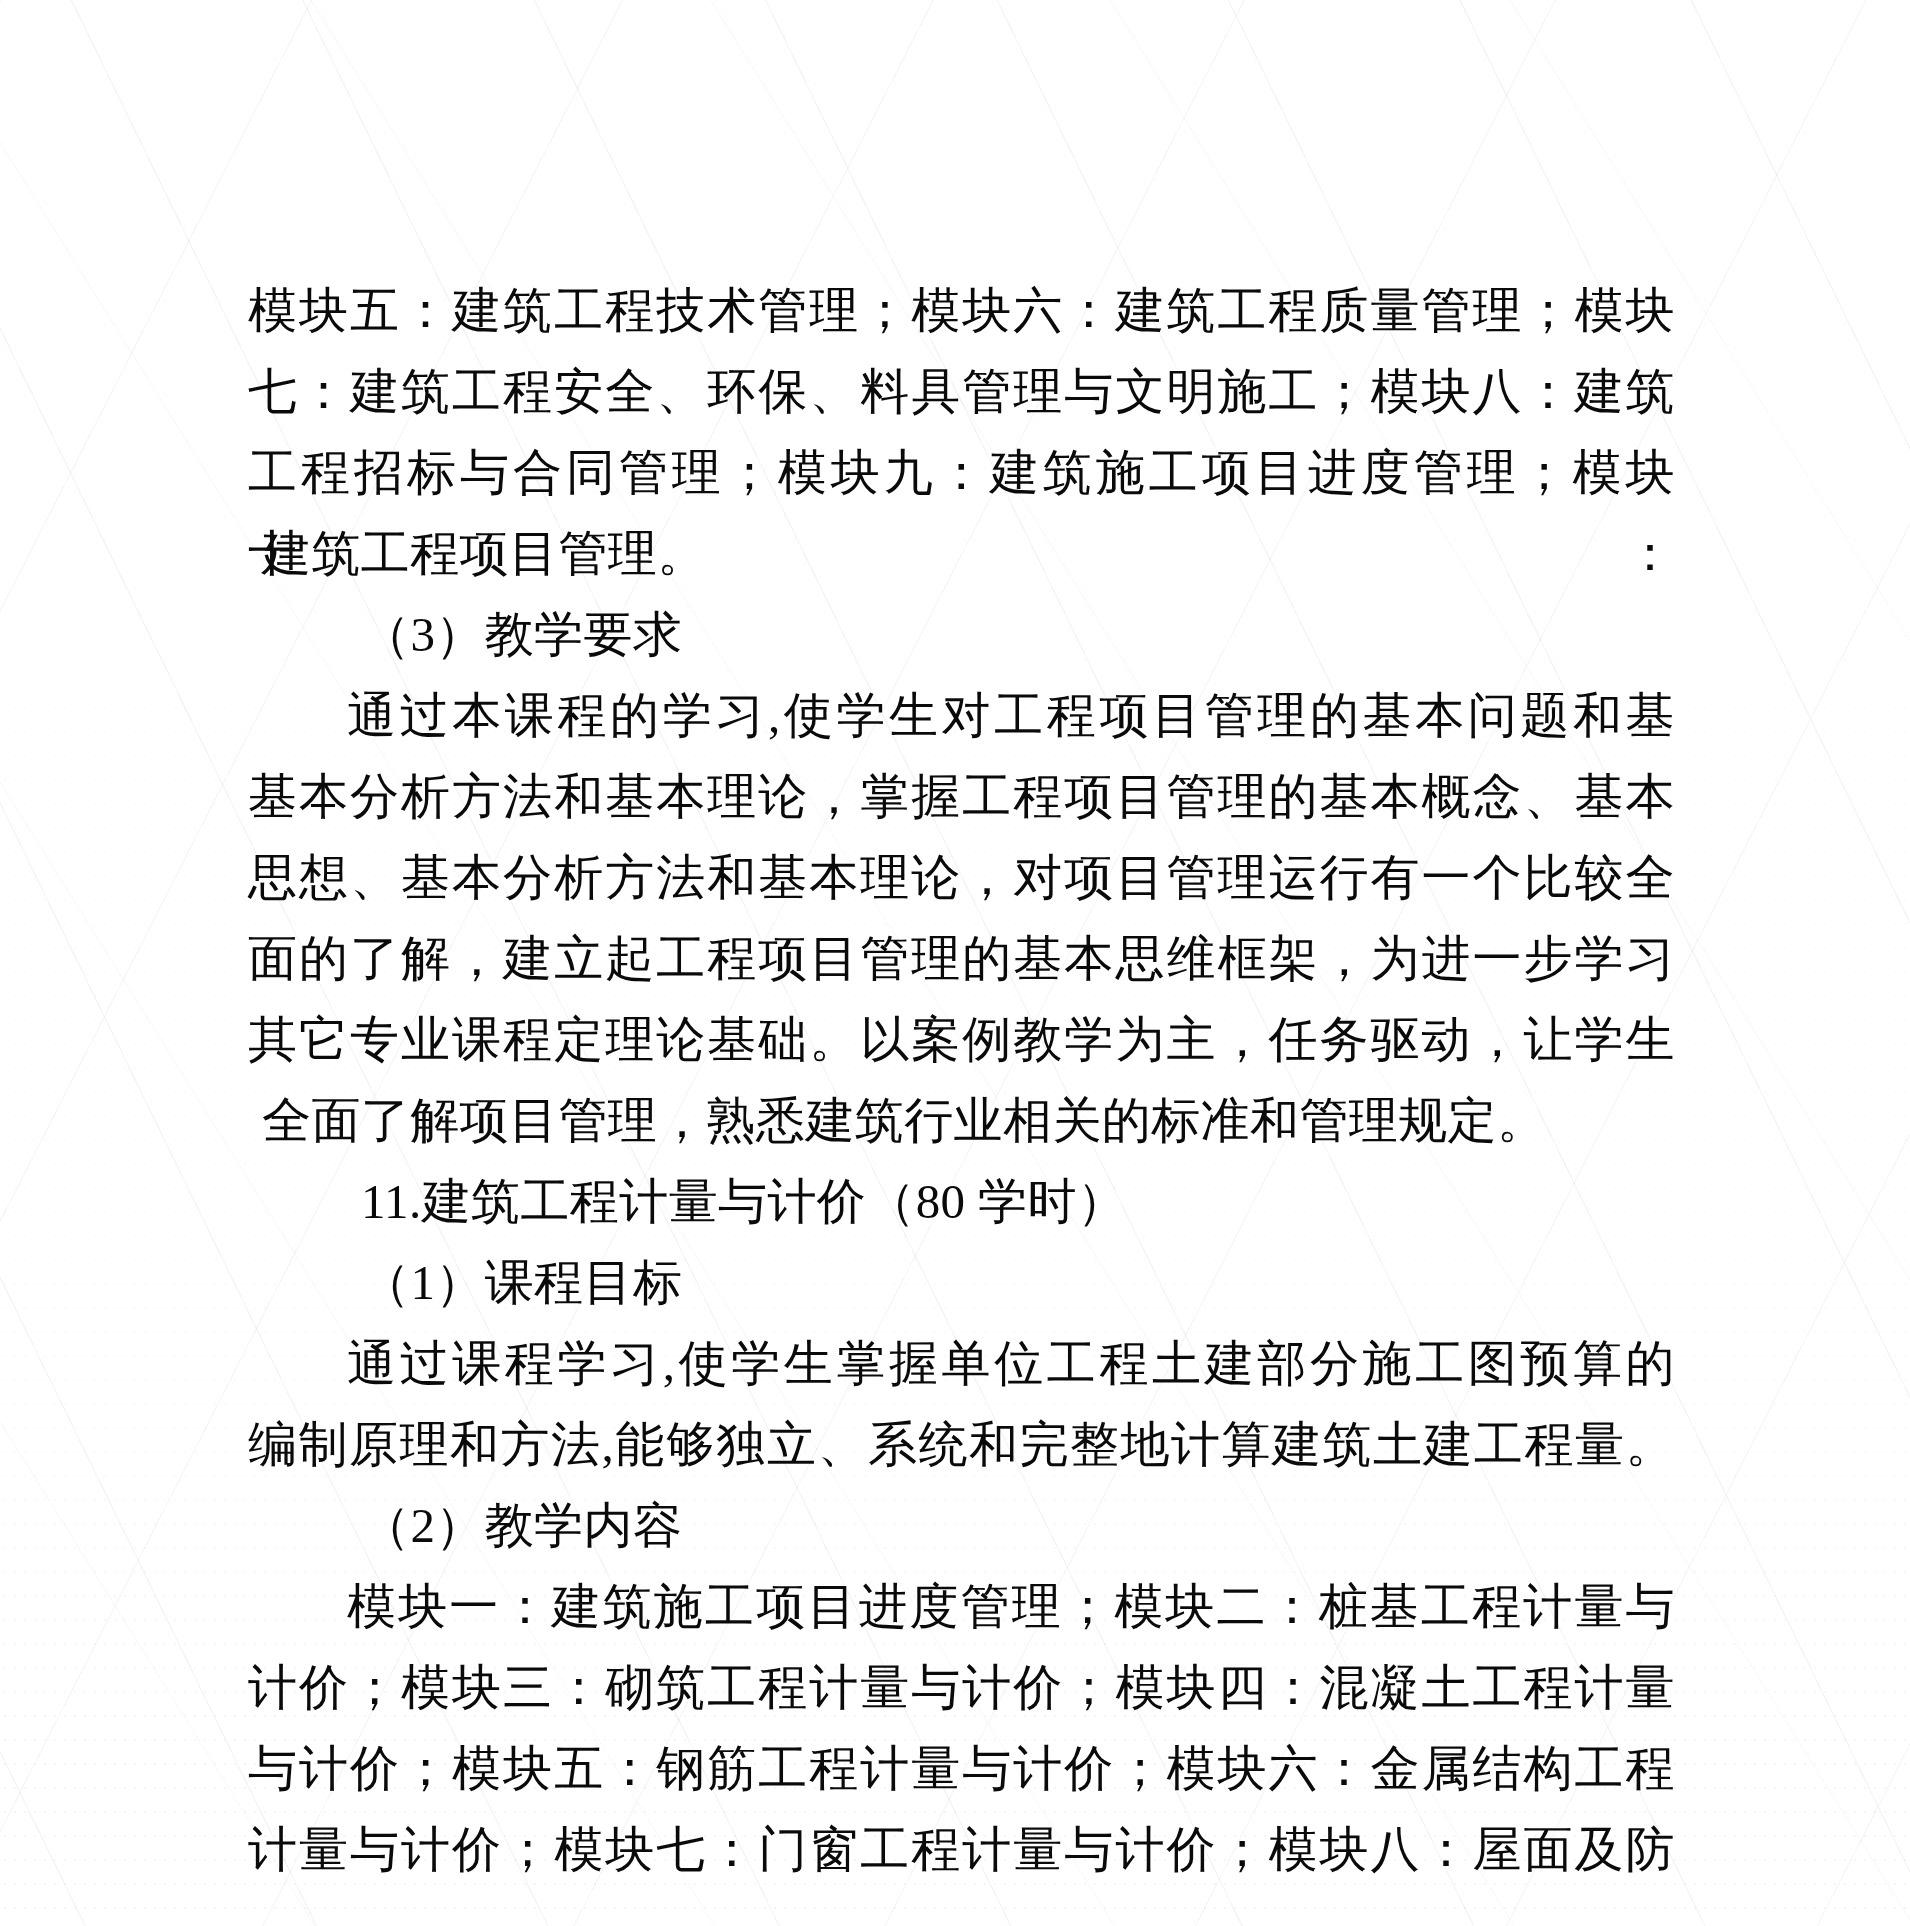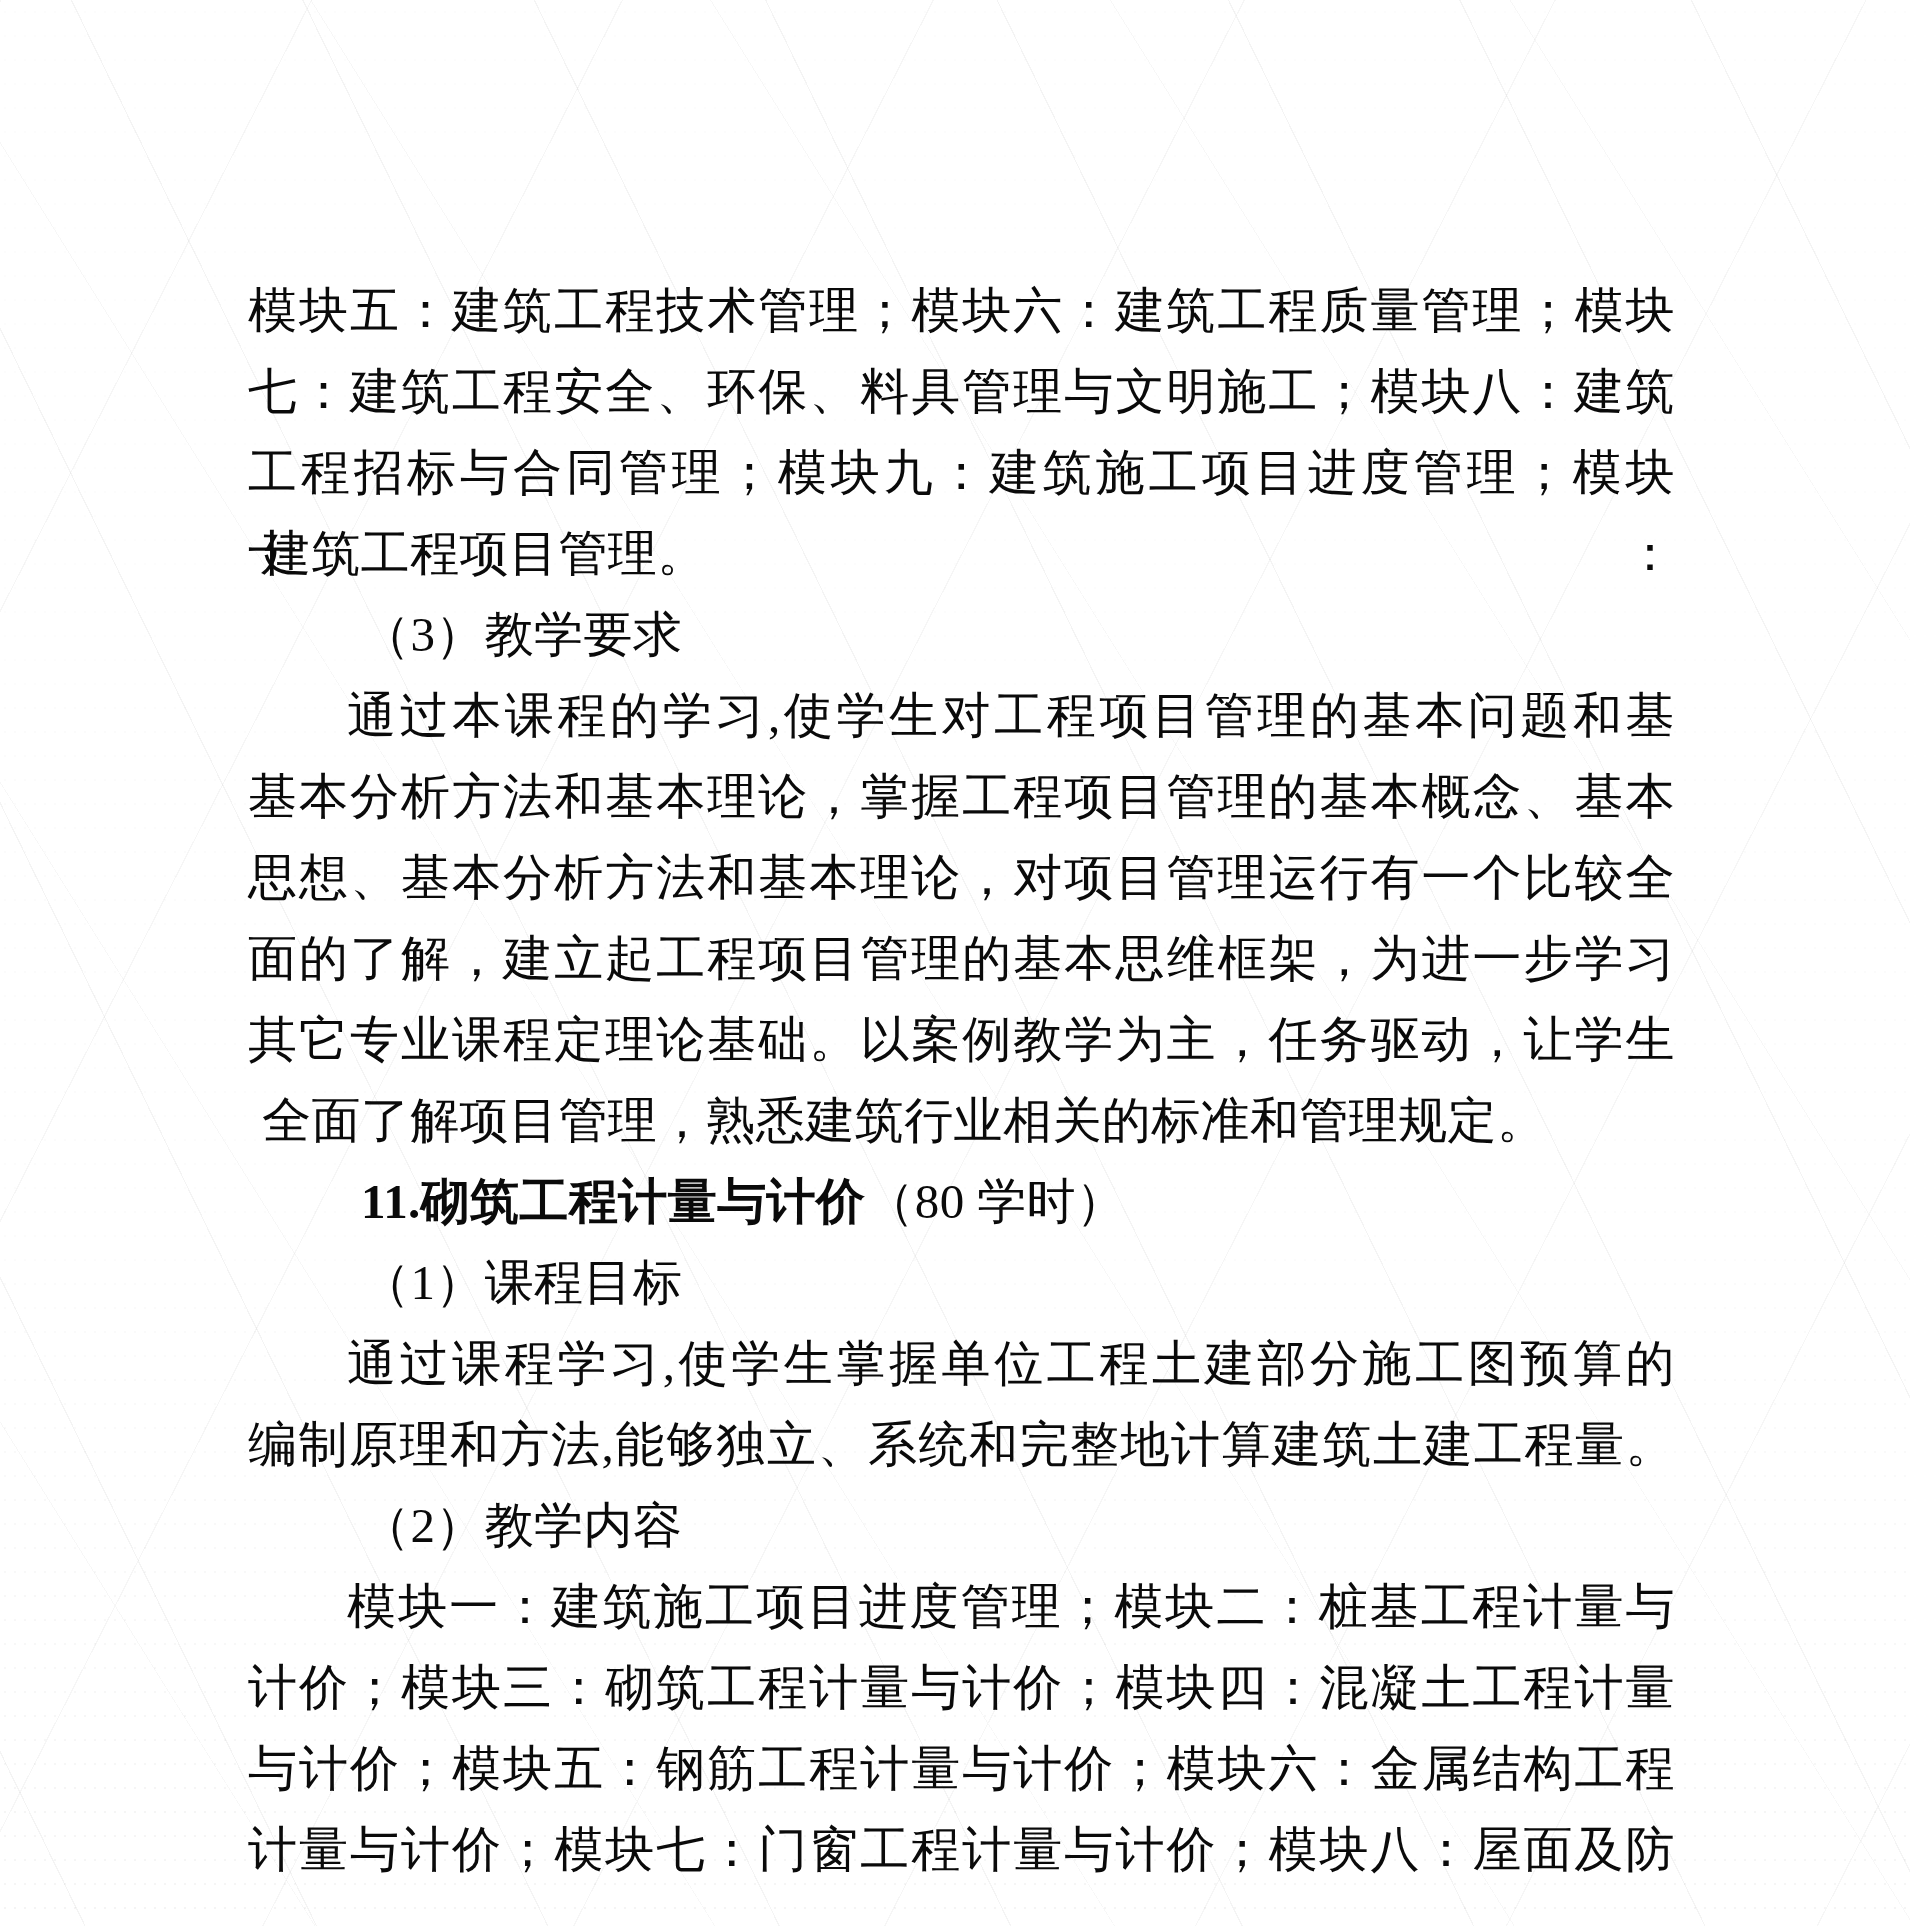--- a/index.html
+++ b/index.html
@@ -59,21 +59,21 @@
     overflow: visible;
   }
   .line.last {
     text-align-last: left;
     margin-left: 14px;
   }
   .line.indent2 {
     padding-left: 99px;
   }
   .line .bold {
-    font-weight: bold;
+    font-weight: normal;
   }
 </style>
 </head>
 <body>
 
 <div class="page">
   <div class="wm-diag"></div>
   <div class="wm-dots"></div>
 
   <div class="doc">
@@ -81,21 +81,21 @@
       <div class="line"><span>七：建筑工程安全、环保、料具管理与文明施工；模块八：建筑</span></div>
       <div class="line"><span>工程招标与合同管理；模块九：建筑施工项目进度管理；模块十：</span></div>
       <div class="line last"><span>建筑工程项目管理。</span></div>
       <div class="line last indent2"><span>（3）教学要求</span></div>
       <div class="line indent2"><span>通过本课程的学习,使学生对工程项目管理的基本问题和基</span></div>
       <div class="line"><span>基本分析方法和基本理论，掌握工程项目管理的基本概念、基本</span></div>
       <div class="line"><span>思想、基本分析方法和基本理论，对项目管理运行有一个比较全</span></div>
       <div class="line"><span>面的了解，建立起工程项目管理的基本思维框架，为进一步学习</span></div>
       <div class="line"><span>其它专业课程定理论基础。以案例教学为主，任务驱动，让学生</span></div>
       <div class="line last"><span>全面了解项目管理，熟悉建筑行业相关的标准和管理规定。</span></div>
-      <div class="line last indent2"><span class="bold">11.</span><span class="bold">砌筑工程计量与计价</span><span>（80 学时）</span></div>
+      <div class="line last indent2"><span class="bold">11.</span><span class="bold">建筑工程计量与计价</span><span>（80 学时）</span></div>
       <div class="line last indent2"><span>（1）课程目标</span></div>
       <div class="line indent2"><span>通过课程学习,使学生掌握单位工程土建部分施工图预算的</span></div>
       <div class="line"><span>编制原理和方法,能够独立、系统和完整地计算建筑土建工程量。</span></div>
       <div class="line last indent2"><span>（2）教学内容</span></div>
       <div class="line indent2"><span>模块一：建筑施工项目进度管理；模块二：桩基工程计量与</span></div>
       <div class="line"><span>计价；模块三：砌筑工程计量与计价；模块四：混凝土工程计量</span></div>
       <div class="line"><span>与计价；模块五：钢筋工程计量与计价；模块六：金属结构工程</span></div>
       <div class="line"><span>计量与计价；模块七：门窗工程计量与计价；模块八：屋面及防</span></div>
     </div>
 

